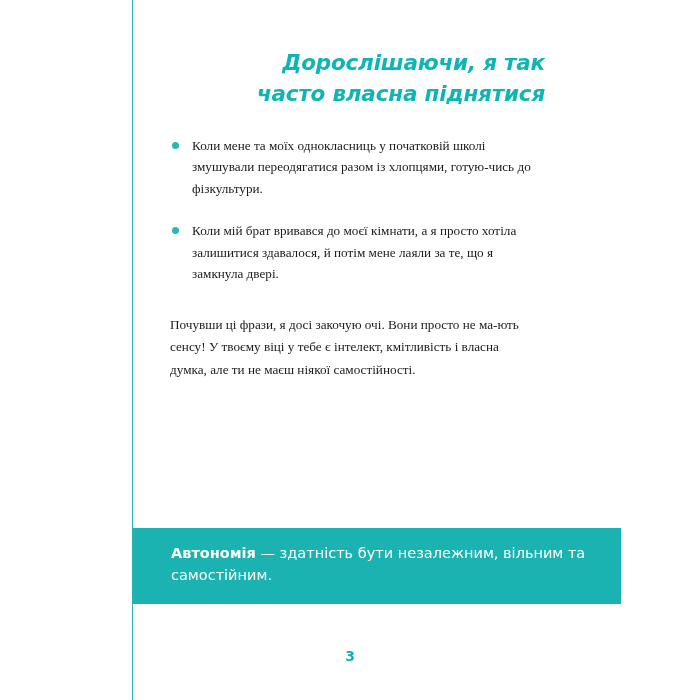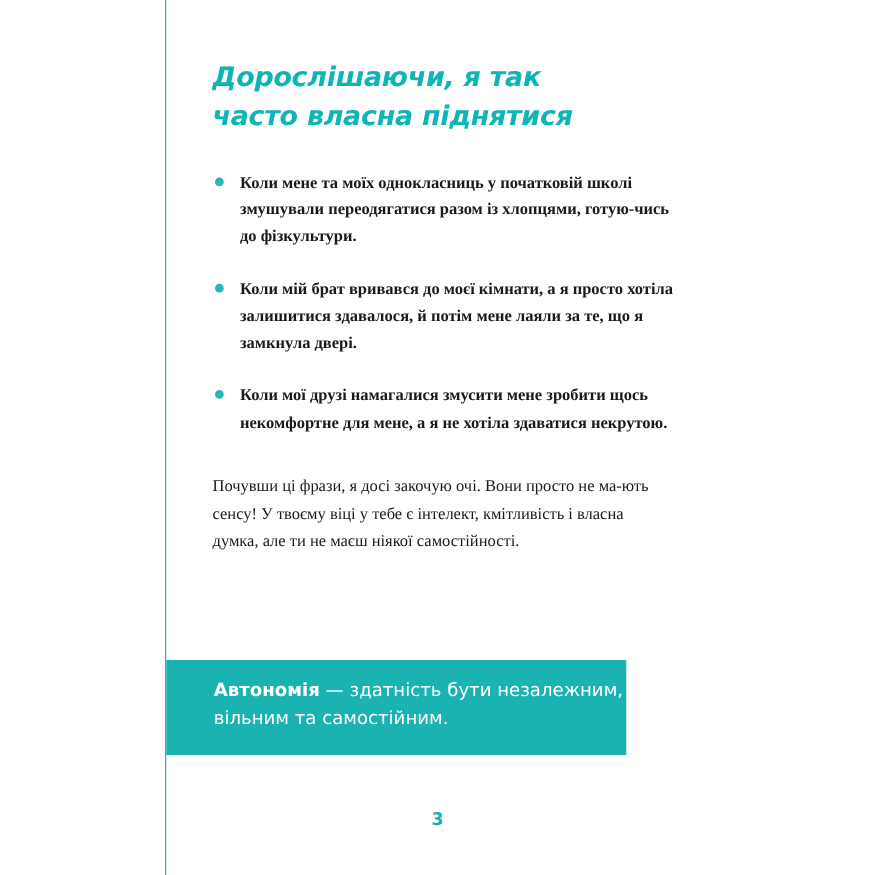--- a/index.html
+++ b/index.html
@@ -42,33 +42,34 @@
     font-weight: bold;
     font-style: italic;
     color: #0fb5b5;
     font-size: 21.5px;
     line-height: 1.42;
     letter-spacing: -0.2px;
     margin: 0 0 26px 0;
   }
   .heading .line {
     display: block;
+    text-align: right;
   }
 
   .bullet-list {
     margin: 0;
     padding: 0;
     list-style: none;
   }
   .bullet-list li {
     position: relative;
     padding-left: 22px;
     margin-bottom: 21px;
     font-family: "Liberation Serif", serif;
-    font-weight: bold;
+    font-weight: normal;
     font-size: 13.2px;
     line-height: 1.62;
     color: #1a1a1a;
   }
   .bullet-list li::before {
     content: "";
     position: absolute;
     left: 2px;
     top: 7px;
     width: 7px;
@@ -83,21 +84,21 @@
     font-size: 13.2px;
     line-height: 1.68;
     color: #1a1a1a;
     width: 358px;
   }
 
   .definition-band {
     position: absolute;
     left: 133px;
     top: 528px;
-    width: 368px;
+    width: 488px;
     background: #1bb2b2;
     padding: 15px 0 17px 38px;
     box-sizing: border-box;
   }
   .definition-text {
     font-family: "DejaVu Sans", sans-serif;
     color: #ffffff;
     font-size: 14.5px;
     line-height: 1.5;
     font-weight: normal;
@@ -128,21 +129,20 @@
   <div class="content">
 
     <h1 class="heading">
       <span class="line">Дорослішаючи, я так</span>
       <span class="line">часто власна піднятися</span>
     </h1>
 
     <ul class="bullet-list">
       <li>Коли мене та моїх однокласниць у початковій школі змушували переодягатися разом із хлопцями, готую-чись до фізкультури.</li>
       <li>Коли мій брат вривався до моєї кімнати, а я просто хотіла залишитися здавалося, й потім мене лаяли за те, що я замкнула двері.</li>
-      <li>Коли мої друзі намагалися змусити мене зробити щось некомфортне для мене, а я не хотіла здаватися некрутою.</li>
     </ul>
 
     <p class="paragraph">Почувши ці фрази, я досі закочую очі. Вони просто не ма-ють сенсу! У твоєму віці у тебе є інтелект, кмітливість і власна думка, але ти не маєш ніякої самостійності.</p>
 
   </div>
 
   <div class="definition-band">
     <div class="definition-text">
       <span class="definition-term">Автономія</span><span> — здатність бути незалежним, вільним та самостійним.</span>
     </div>

